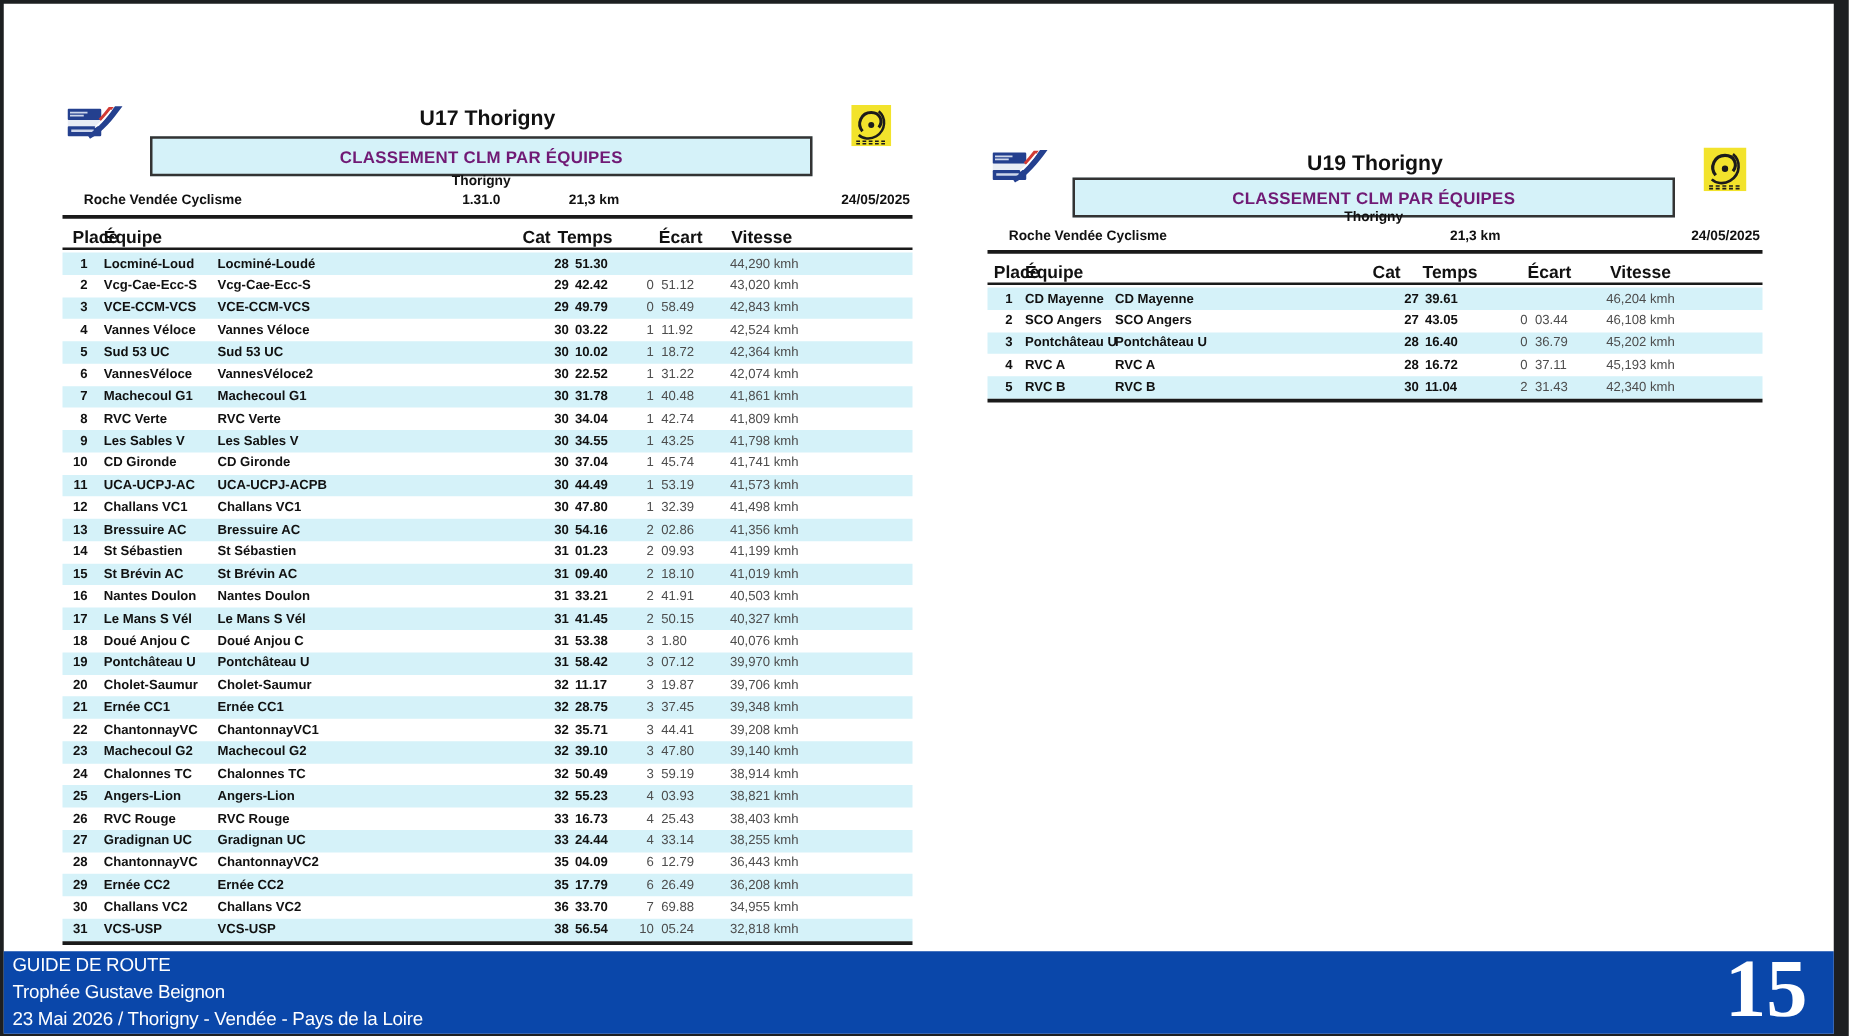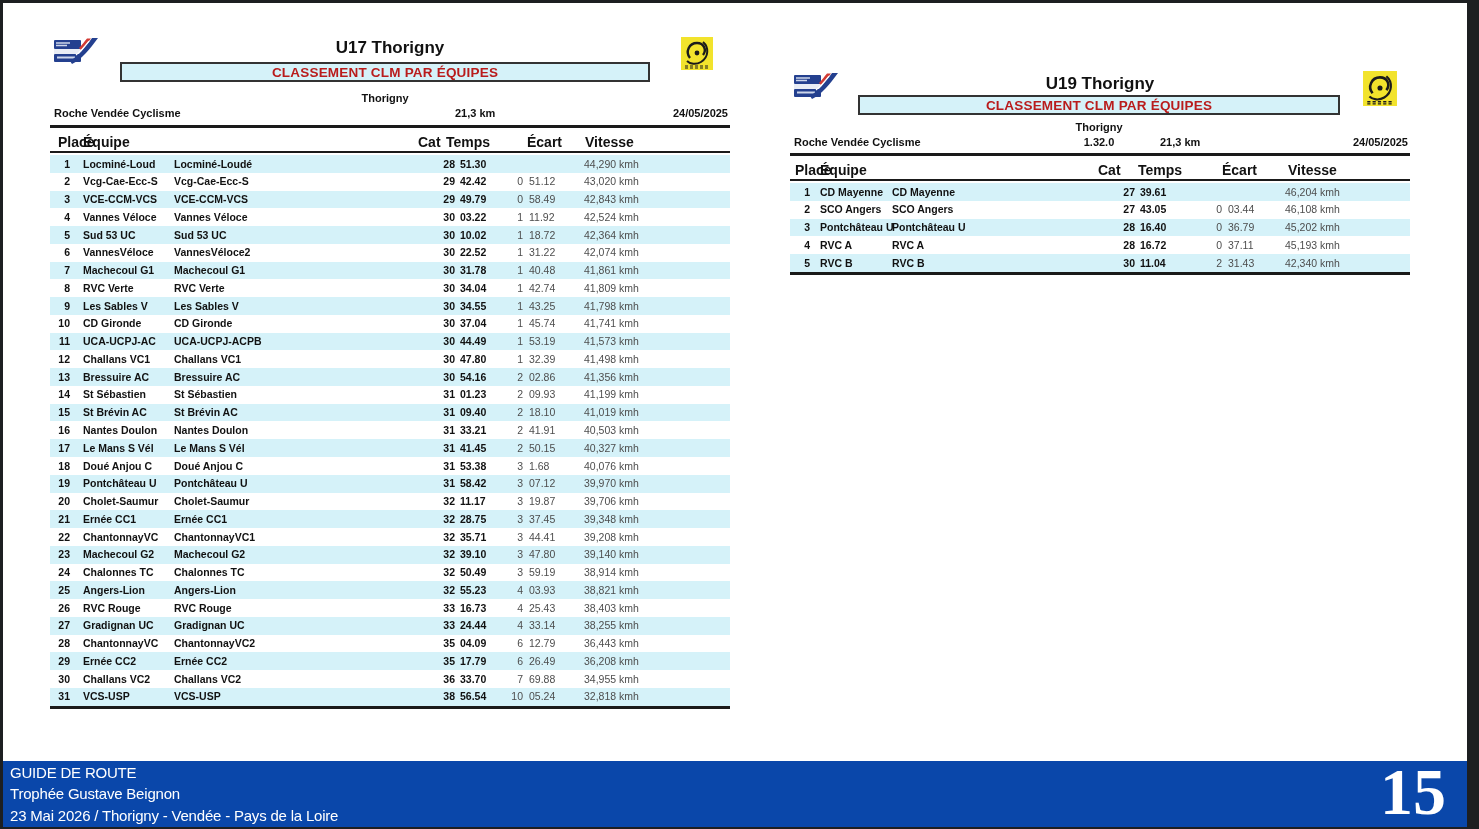--- a/index.html
+++ b/index.html
@@ -3,47 +3,47 @@
 <meta charset="utf-8">
 <title>Guide de Route</title>
 <style>
   * { margin:0; padding:0; box-sizing:border-box; }
   html,body { width:1479px; height:829px; overflow:hidden; }
   body { background:#1d1f21; font-family:"Liberation Sans","DejaVu Sans",sans-serif; }
 
   .slide { position:absolute; top:3px; left:3px; right:12px; bottom:2px; background:#ffffff; }
 
   
-  .panel { position:absolute; }
+  .panel { position:absolute;margin-top:47px; }
   #u17 { left:47px; top:32px; width:680px; height:680px; }
   #u19 { left:787px; top:67px; width:620px; height:212px; }
 
   .fed-logo { position:absolute; left:4px; top:2px; }
   .club-logo { position:absolute; }
   #u17 .club-logo { left:631px; top:2px; }
   #u19 .club-logo { left:571px; top:1px; }
 
   .ttl { position:absolute; left:0; right:0; text-align:center; font-size:17px; font-weight:bold; color:#111; }
   #u17 .ttl { top:3px; }
   #u19 .ttl { top:4px; }
 
-  .banner { position:absolute; height:20px; background:var(--cyan); border:2px solid #333;
+  .banner { position:absolute; height:32px; background:var(--cyan); border:2px solid #333;
             display:flex; align-items:center; justify-content:center;
-            font-size:13.5px; font-weight:bold; color:#b91c1c; letter-spacing:.2px; }
+            font-size:13.5px; font-weight:bold; color:#701a75; letter-spacing:.2px; }
   #u17 .banner { left:70px; width:530px; top:27px; }
   #u19 .banner { left:68px; width:482px; top:25px; }
 
   .loc { position:absolute; text-align:center; font-size:11px; font-weight:bold; color:#111; }
   #u17 .loc { left:70px; width:530px; top:57px; }
   #u19 .loc { left:68px; width:482px; top:51px; }
 
   .inforow { position:absolute; left:0; right:0; height:14px; font-size:11px; font-weight:bold; color:#111; }
   #u17 .inforow { top:72px; }
   #u19 .inforow { top:66px; }
-  .inforow .org  { position:absolute; left:4px; }
+  .inforow .org  { position:absolute; left:17px; }
   .inforow .code { position:absolute; text-align:center; }
   #u17 .inforow .code { left:70px;  width:530px; }
   #u19 .inforow .code { left:68px;  width:482px; }
   .inforow .dist { position:absolute; }
   #u17 .inforow .dist { left:405px; }
   #u19 .inforow .dist { left:370px; }
   .inforow .date { position:absolute; right:2px; }
 
   .hline { position:absolute; left:0; right:0; background:#1a1a1a; }
   #u17 .l1 { top:90px;  height:3px; }
@@ -114,20 +114,21 @@
     </svg>
 
     <div class="banner">
       <span>CLASSEMENT CLM PAR ÉQUIPES</span>
     </div>
 
     <div class="loc">Thorigny</div>
 
     <div class="inforow">
       <span class="org">Roche Vendée Cyclisme</span>
+      <span class="code">1.31.0</span>
       <span class="dist">21,3 km</span>
       <span class="date">24/05/2025</span>
     </div>
 
     <div class="hline l1"></div>
 
     <div class="cols">
       <span class="h-place">Place</span>
       <span class="h-equipe">Équipe</span>
       <span class="h-cat">Cat</span>
@@ -308,21 +309,21 @@
           <span class="r-esec">50.15</span>
           <span class="r-vit">40,327 kmh</span>
         </div>
         <div class="row">
           <span class="r-place">18</span>
           <span class="r-n1">Doué Anjou C</span>
           <span class="r-n2">Doué Anjou C</span>
           <span class="r-tmin">31</span>
           <span class="r-tsec">53.38</span>
           <span class="r-emin">3</span>
-          <span class="r-esec">1.68</span>
+          <span class="r-esec">1.80</span>
           <span class="r-vit">40,076 kmh</span>
         </div>
         <div class="row">
           <span class="r-place">19</span>
           <span class="r-n1">Pontchâteau U</span>
           <span class="r-n2">Pontchâteau U</span>
           <span class="r-tmin">31</span>
           <span class="r-tsec">58.42</span>
           <span class="r-emin">3</span>
           <span class="r-esec">07.12</span>
@@ -475,21 +476,20 @@
     </svg>
 
     <div class="banner">
       <span>CLASSEMENT CLM PAR ÉQUIPES</span>
     </div>
 
     <div class="loc">Thorigny</div>
 
     <div class="inforow">
       <span class="org">Roche Vendée Cyclisme</span>
-      <span class="code">1.32.0</span>
       <span class="dist">21,3 km</span>
       <span class="date">24/05/2025</span>
     </div>
 
     <div class="hline l1"></div>
 
     <div class="cols">
       <span class="h-place">Place</span>
       <span class="h-equipe">Équipe</span>
       <span class="h-cat">Cat</span>

